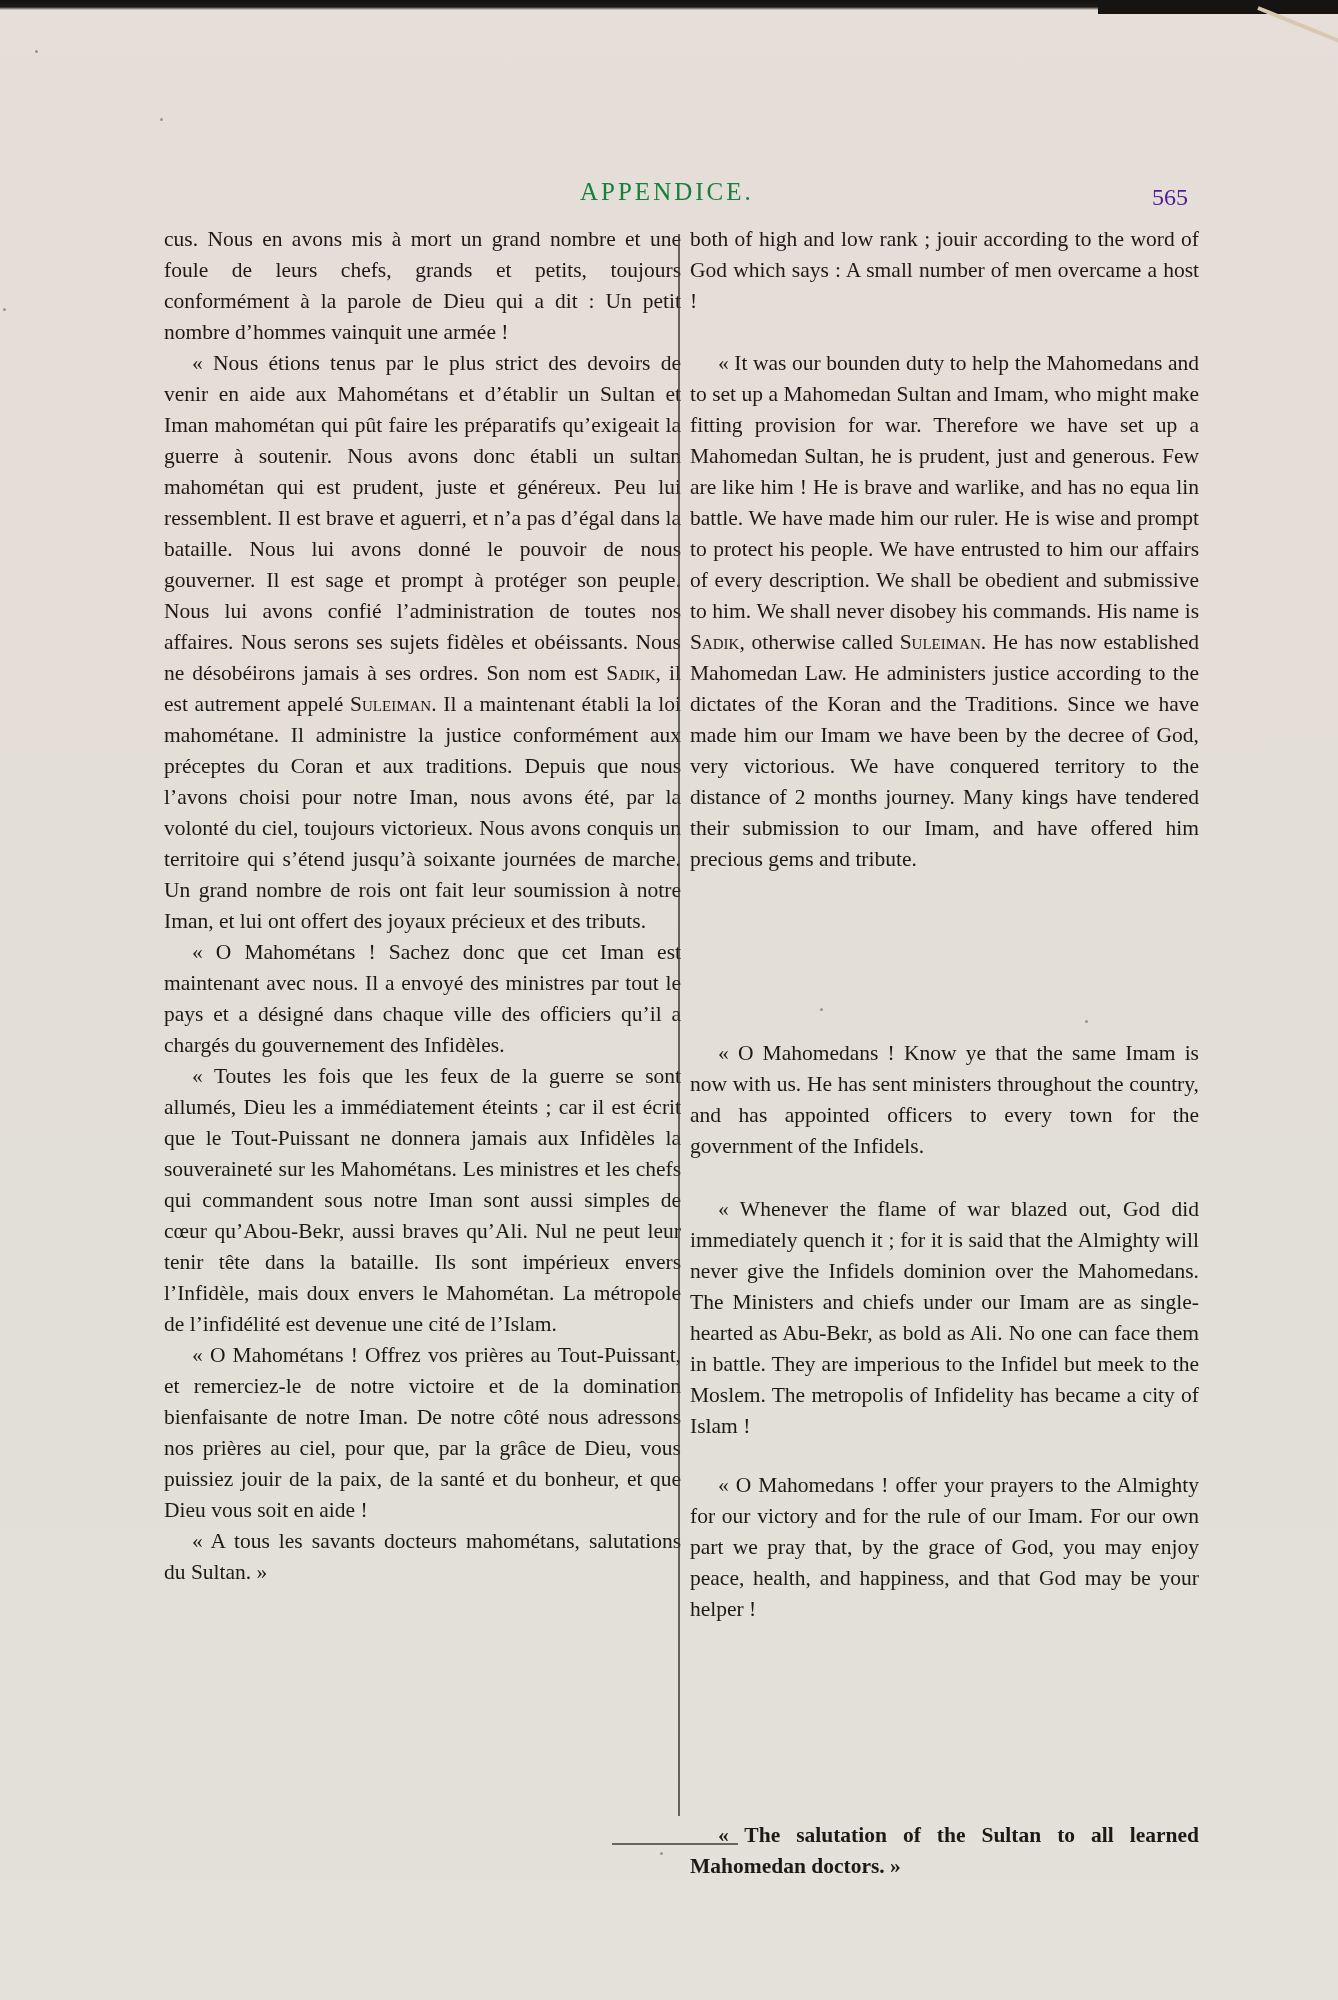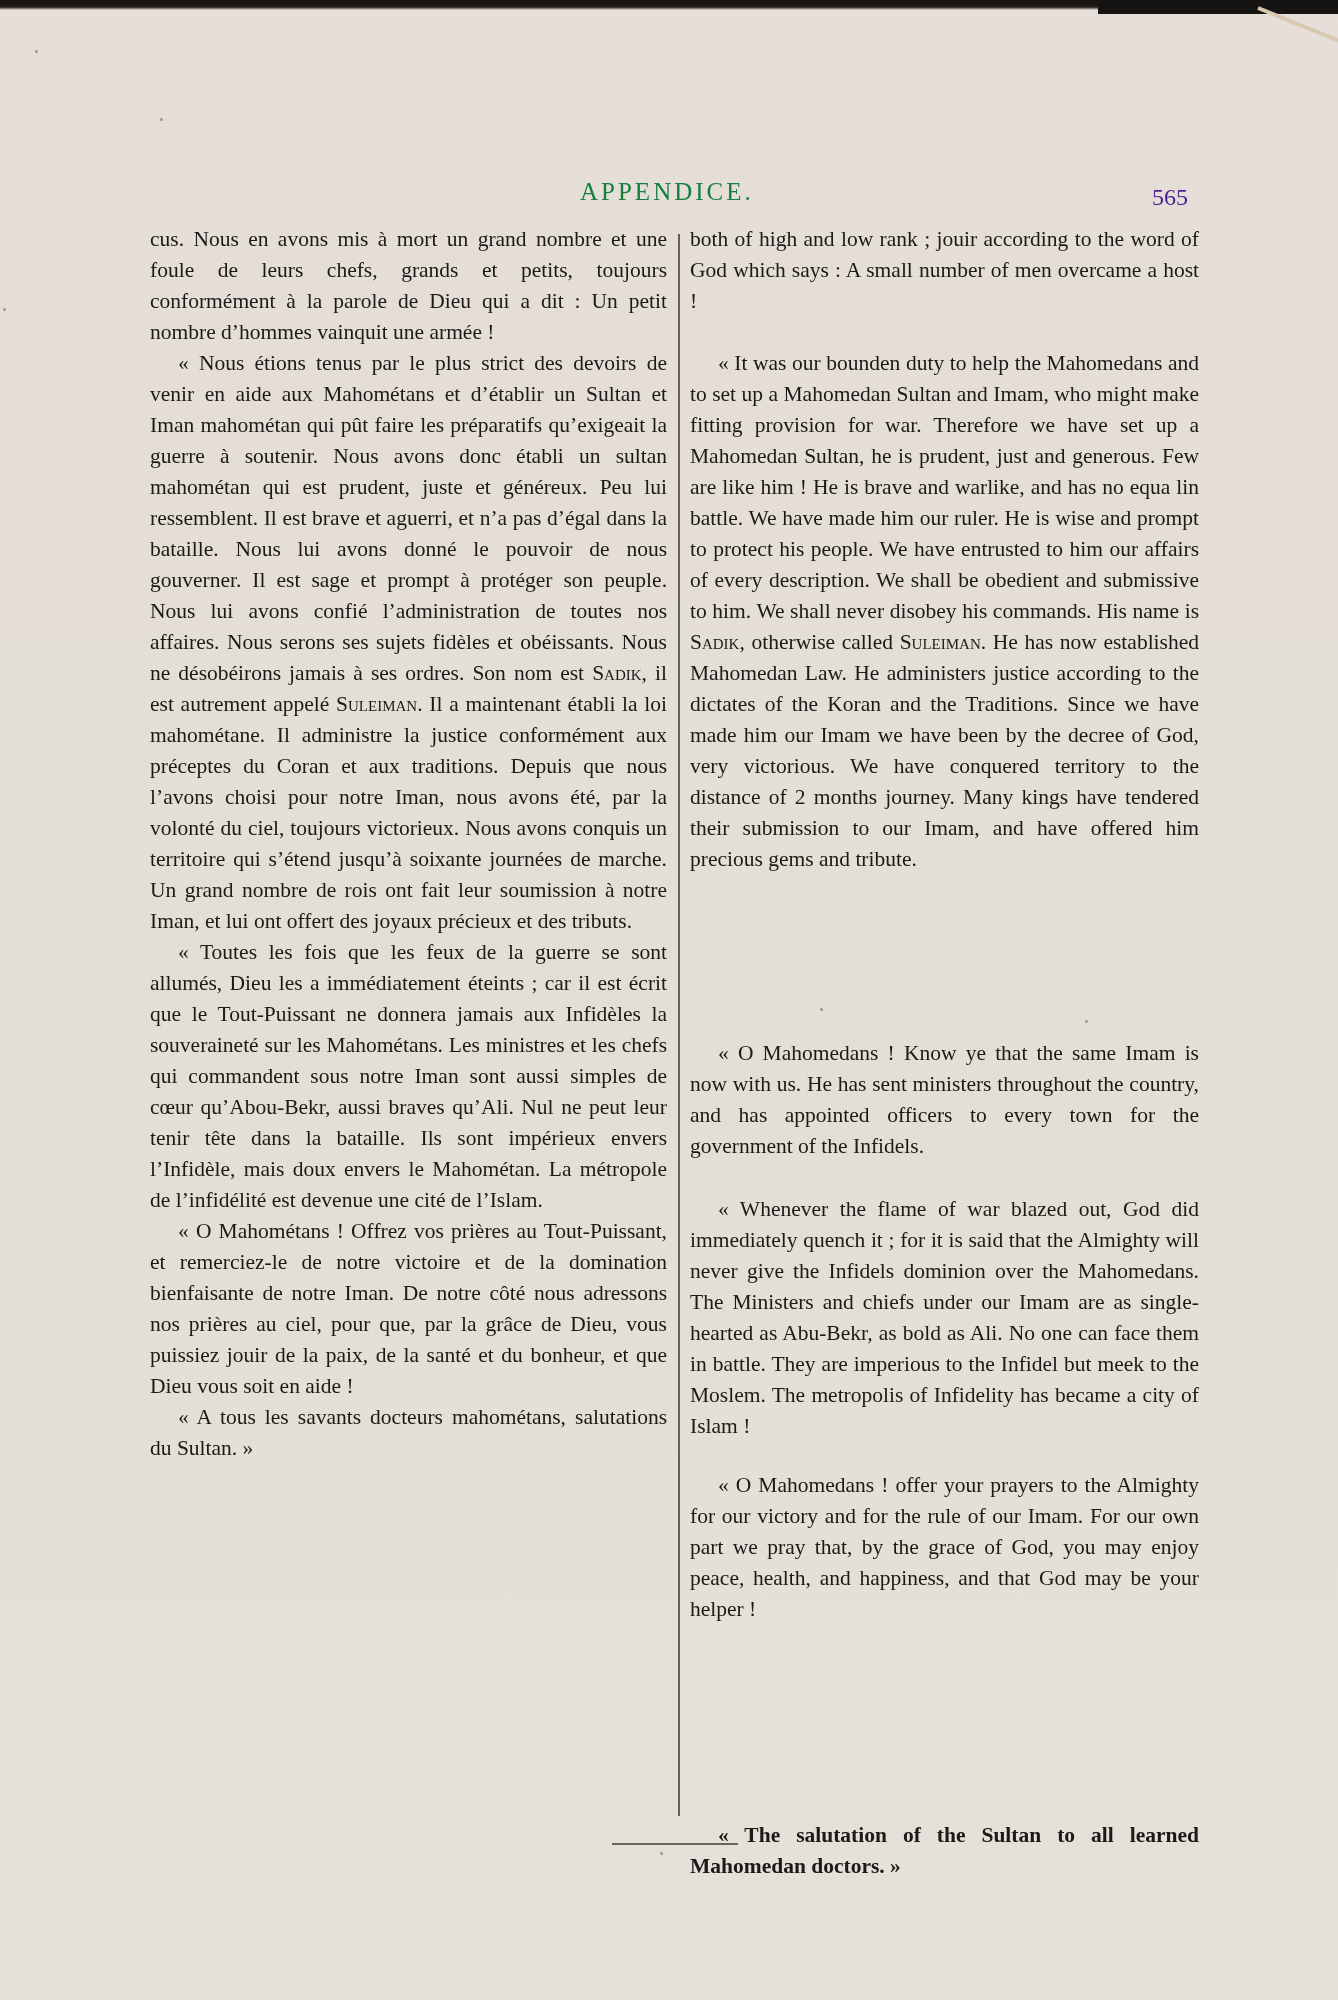--- a/index.html
+++ b/index.html
@@ -57,21 +57,21 @@
       color: #4c1d95;
     }
     .column {
       position: absolute;
       top: 224px;
       font-size: 21.5px;
       line-height: 31px;
       text-align: justify;
     }
     .col-fr {
-      left: 150px;
+      left: 164px;
       width: 517px;
     }
     .col-en {
       left: 690px;
       width: 509px;
     }
     .divider {
       position: absolute;
       left: 678px;
       top: 234px;
@@ -119,20 +119,21 @@
 <div class="scan-edge"></div>
 <div class="scan-edge-right"></div>
 <div class="corner-fold"></div>
 
 <div class="running-head">APPENDICE.</div>
 <div class="page-number">565</div>
 
 <div class="column col-fr">
   <p class="para">cus. Nous en avons mis à mort un grand nombre et une foule de leurs chefs, grands et petits, tou­jours conformément à la parole de Dieu qui a dit : Un petit nombre d’hommes vainquit une armée !</p>
   <p class="para indent"><span>« Nous étions tenus par le plus strict des devoirs de venir en aide aux Mahométans et d’établir un Sultan et Iman mahométan qui pût faire les pré­paratifs qu’exigeait la guerre à soutenir. Nous avons donc établi un sultan mahométan qui est prudent, juste et généreux. Peu lui ressemblent. Il est brave et aguerri, et n’a pas d’égal dans la bataille. Nous lui avons donné le pouvoir de nous gouverner. Il est sage et prompt à protéger son peuple. Nous lui avons confié l’administration de toutes nos affaires. Nous serons ses sujets fidèles et obéissants. Nous ne désobéirons jamais à ses ordres. Son nom est </span><span class="sc">Sadik</span><span>, il est autrement appelé </span><span class="sc">Suleiman</span><span>. Il a maintenant établi la loi mahomé­tane. Il administre la justice conformément aux préceptes du Coran et aux traditions. Depuis que nous l’avons choisi pour notre Iman, nous avons été, par la volonté du ciel, toujours victorieux. Nous avons conquis un territoire qui s’étend jus­qu’à soixante journées de marche. Un grand nom­bre de rois ont fait leur soumission à notre Iman, et lui ont offert des joyaux précieux et des tributs.</span></p>
+  <p class="para indent">« O Mahométans ! Sachez donc que cet Iman est maintenant avec nous. Il a envoyé des ministres par tout le pays et a désigné dans chaque ville des officiers qu’il a chargés du gouvernement des In­fidèles.</p>
   <p class="para indent">« Toutes les fois que les feux de la guerre se sont allumés, Dieu les a immédiatement éteints ; car il est écrit que le Tout-Puissant ne donnera ja­mais aux Infidèles la souveraineté sur les Maho­métans. Les ministres et les chefs qui commandent sous notre Iman sont aussi simples de cœur qu’Abou-Bekr, aussi braves qu’Ali. Nul ne peut leur tenir tête dans la bataille. Ils sont impérieux envers l’Infidèle, mais doux envers le Mahométan. La métropole de l’infidélité est devenue une cité de l’Islam.</p>
   <p class="para indent">« O Mahométans ! Offrez vos prières au Tout-Puissant, et remerciez-le de notre victoire et de la domination bienfaisante de notre Iman. De notre côté nous adressons nos prières au ciel, pour que, par la grâce de Dieu, vous puissiez jouir de la paix, de la santé et du bonheur, et que Dieu vous soit en aide !</p>
   <p class="para indent">« A tous les savants docteurs mahométans, salu­tations du Sultan. »</p>
 </div>
 
 <div class="divider"></div>
 
 <div class="column col-en">
   <p class="para" style="top:0px;">both of high and low rank ; jouir according to the word of God which says : A small number of men overcame a host !</p>
   <p class="para indent" style="top:124px;"><span>« It was our bounden duty to help the Mahome­dans and to set up a Mahomedan Sultan and Imam, who might make fitting provision for war. The­refore we have set up a Mahomedan Sultan, he is prudent, just and generous. Few are like him ! He is brave and warlike, and has no equa lin battle. We have made him our ruler. He is wise and prompt to protect his people. We have entrusted to him our affairs of every description. We shall be obedient and submissive to him. We shall never disobey his commands. His name is </span><span class="sc">Sadik</span><span>, other­wise called </span><span class="sc">Suleiman</span><span>. He has now established Mahomedan Law. He administers justice accor­ding to the dictates of the Koran and the Tradi­tions. Since we have made him our Imam we have been by the decree of God, very victorious. We have conquered territory to the distance of 2 months journey. Many kings have tendered their submission to our Imam, and have offered him precious gems and tribute.</span></p>

